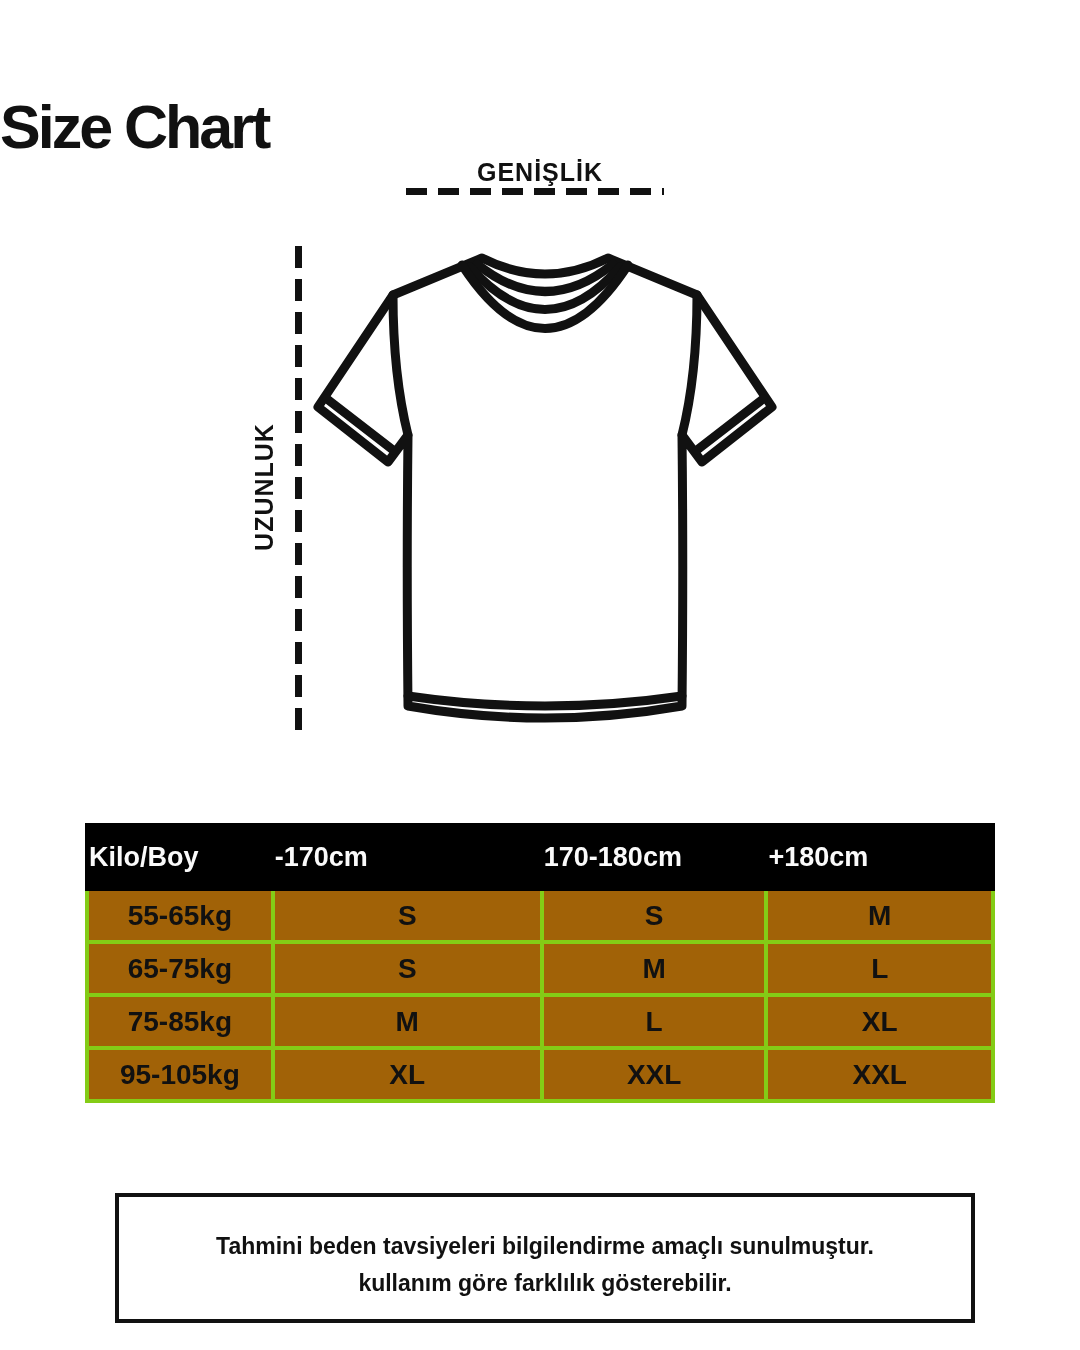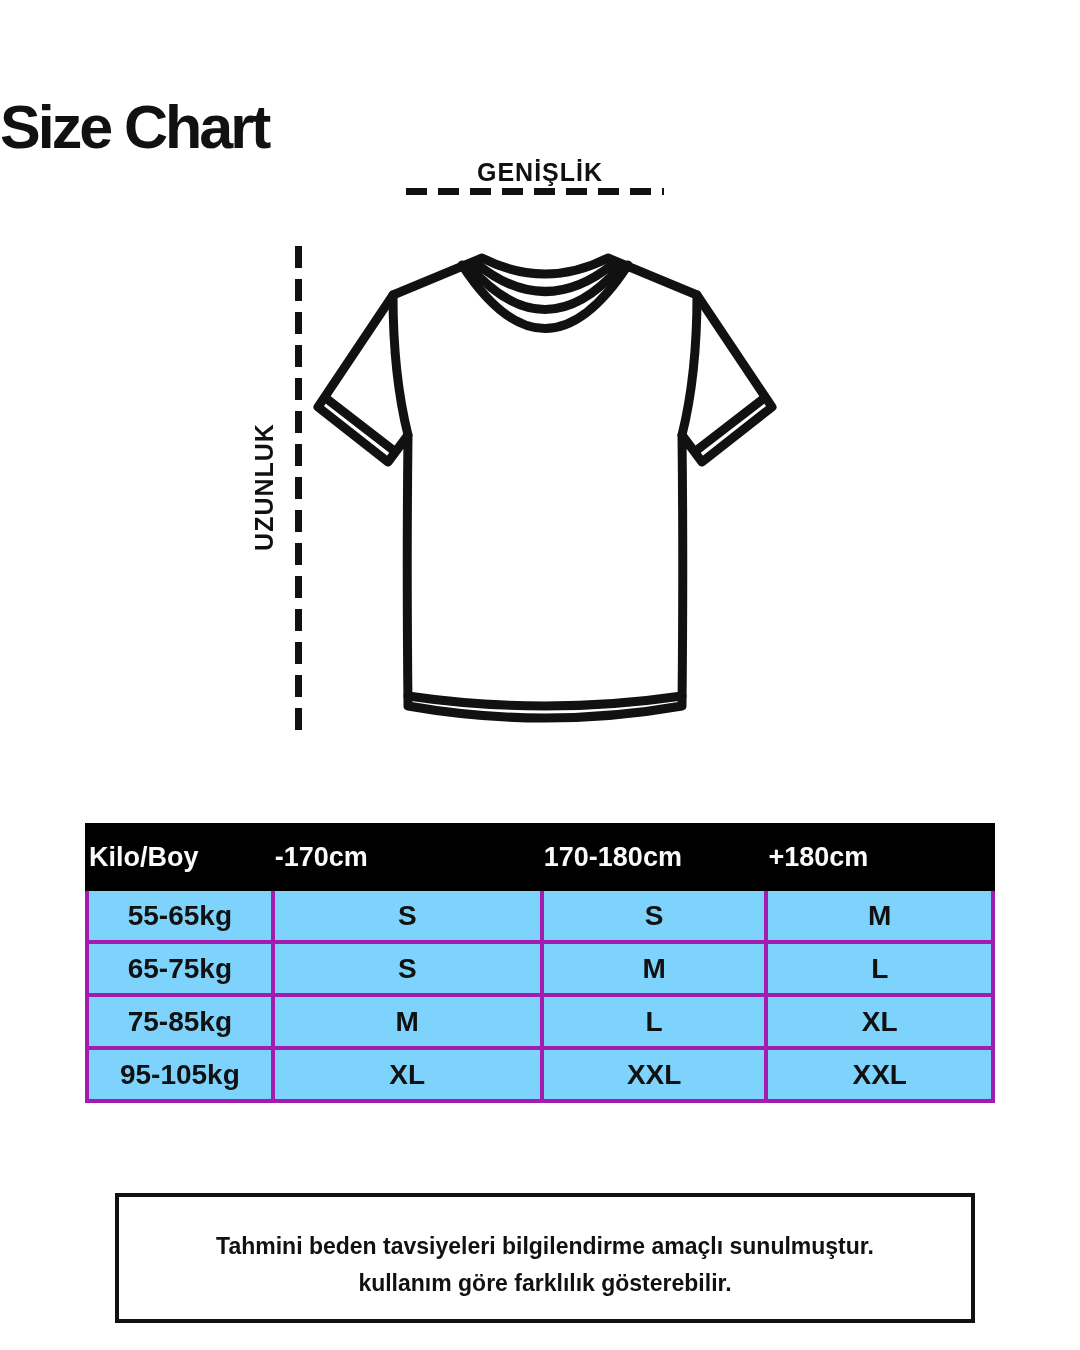--- a/index.html
+++ b/index.html
@@ -35,21 +35,21 @@
 
   .size-table {
     position:absolute; left:85px; top:823px; width:910px;
     border-collapse:collapse; table-layout:fixed;
   }
   .size-table th {
     background:#000000; color:#fafafa; border:4px solid #000000;
     height:64px; font-size:27px; font-weight:bold; text-align:left;
   }
   .size-table td {
-    background:#7dd3fc; border:4px solid #a21caf;
+    background:#a16207; border:4px solid #84cc16;
     height:53px; font-size:28px; font-weight:bold; text-align:center;
   }
   .note-box {
     position:absolute; left:115px; top:1193px; width:860px;
     border:4px solid #111111; background:#ffffff;
     padding:31px 10px 17px; text-align:center;
     font-size:23px; font-weight:bold; line-height:37px;
   }
 </style>
 </head>

